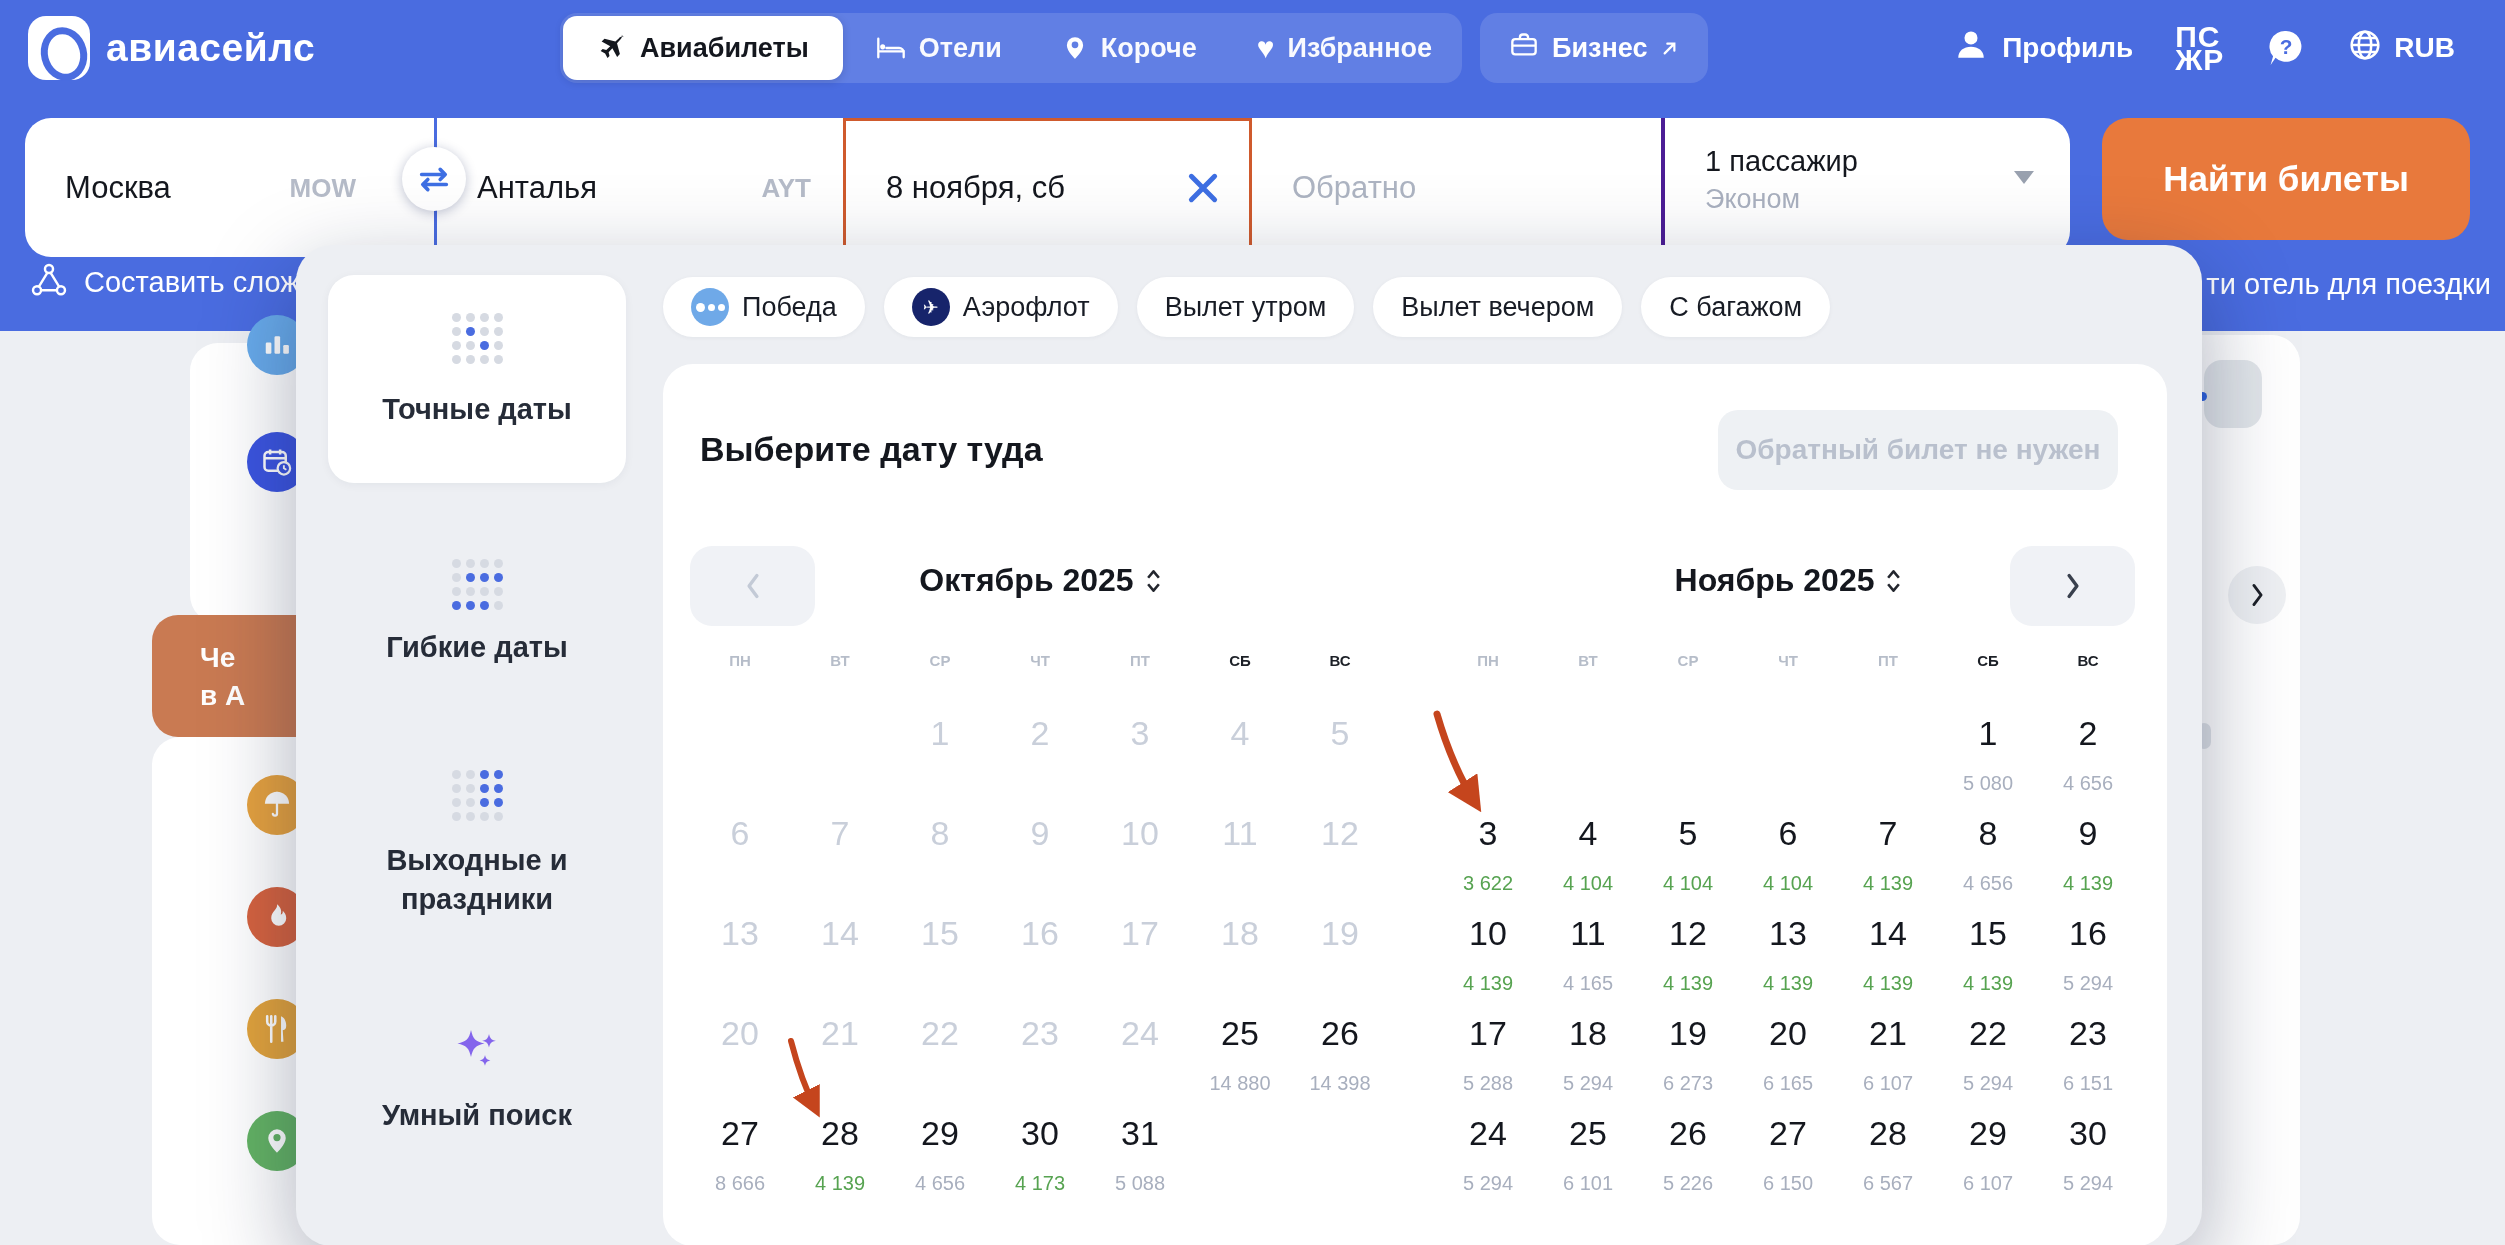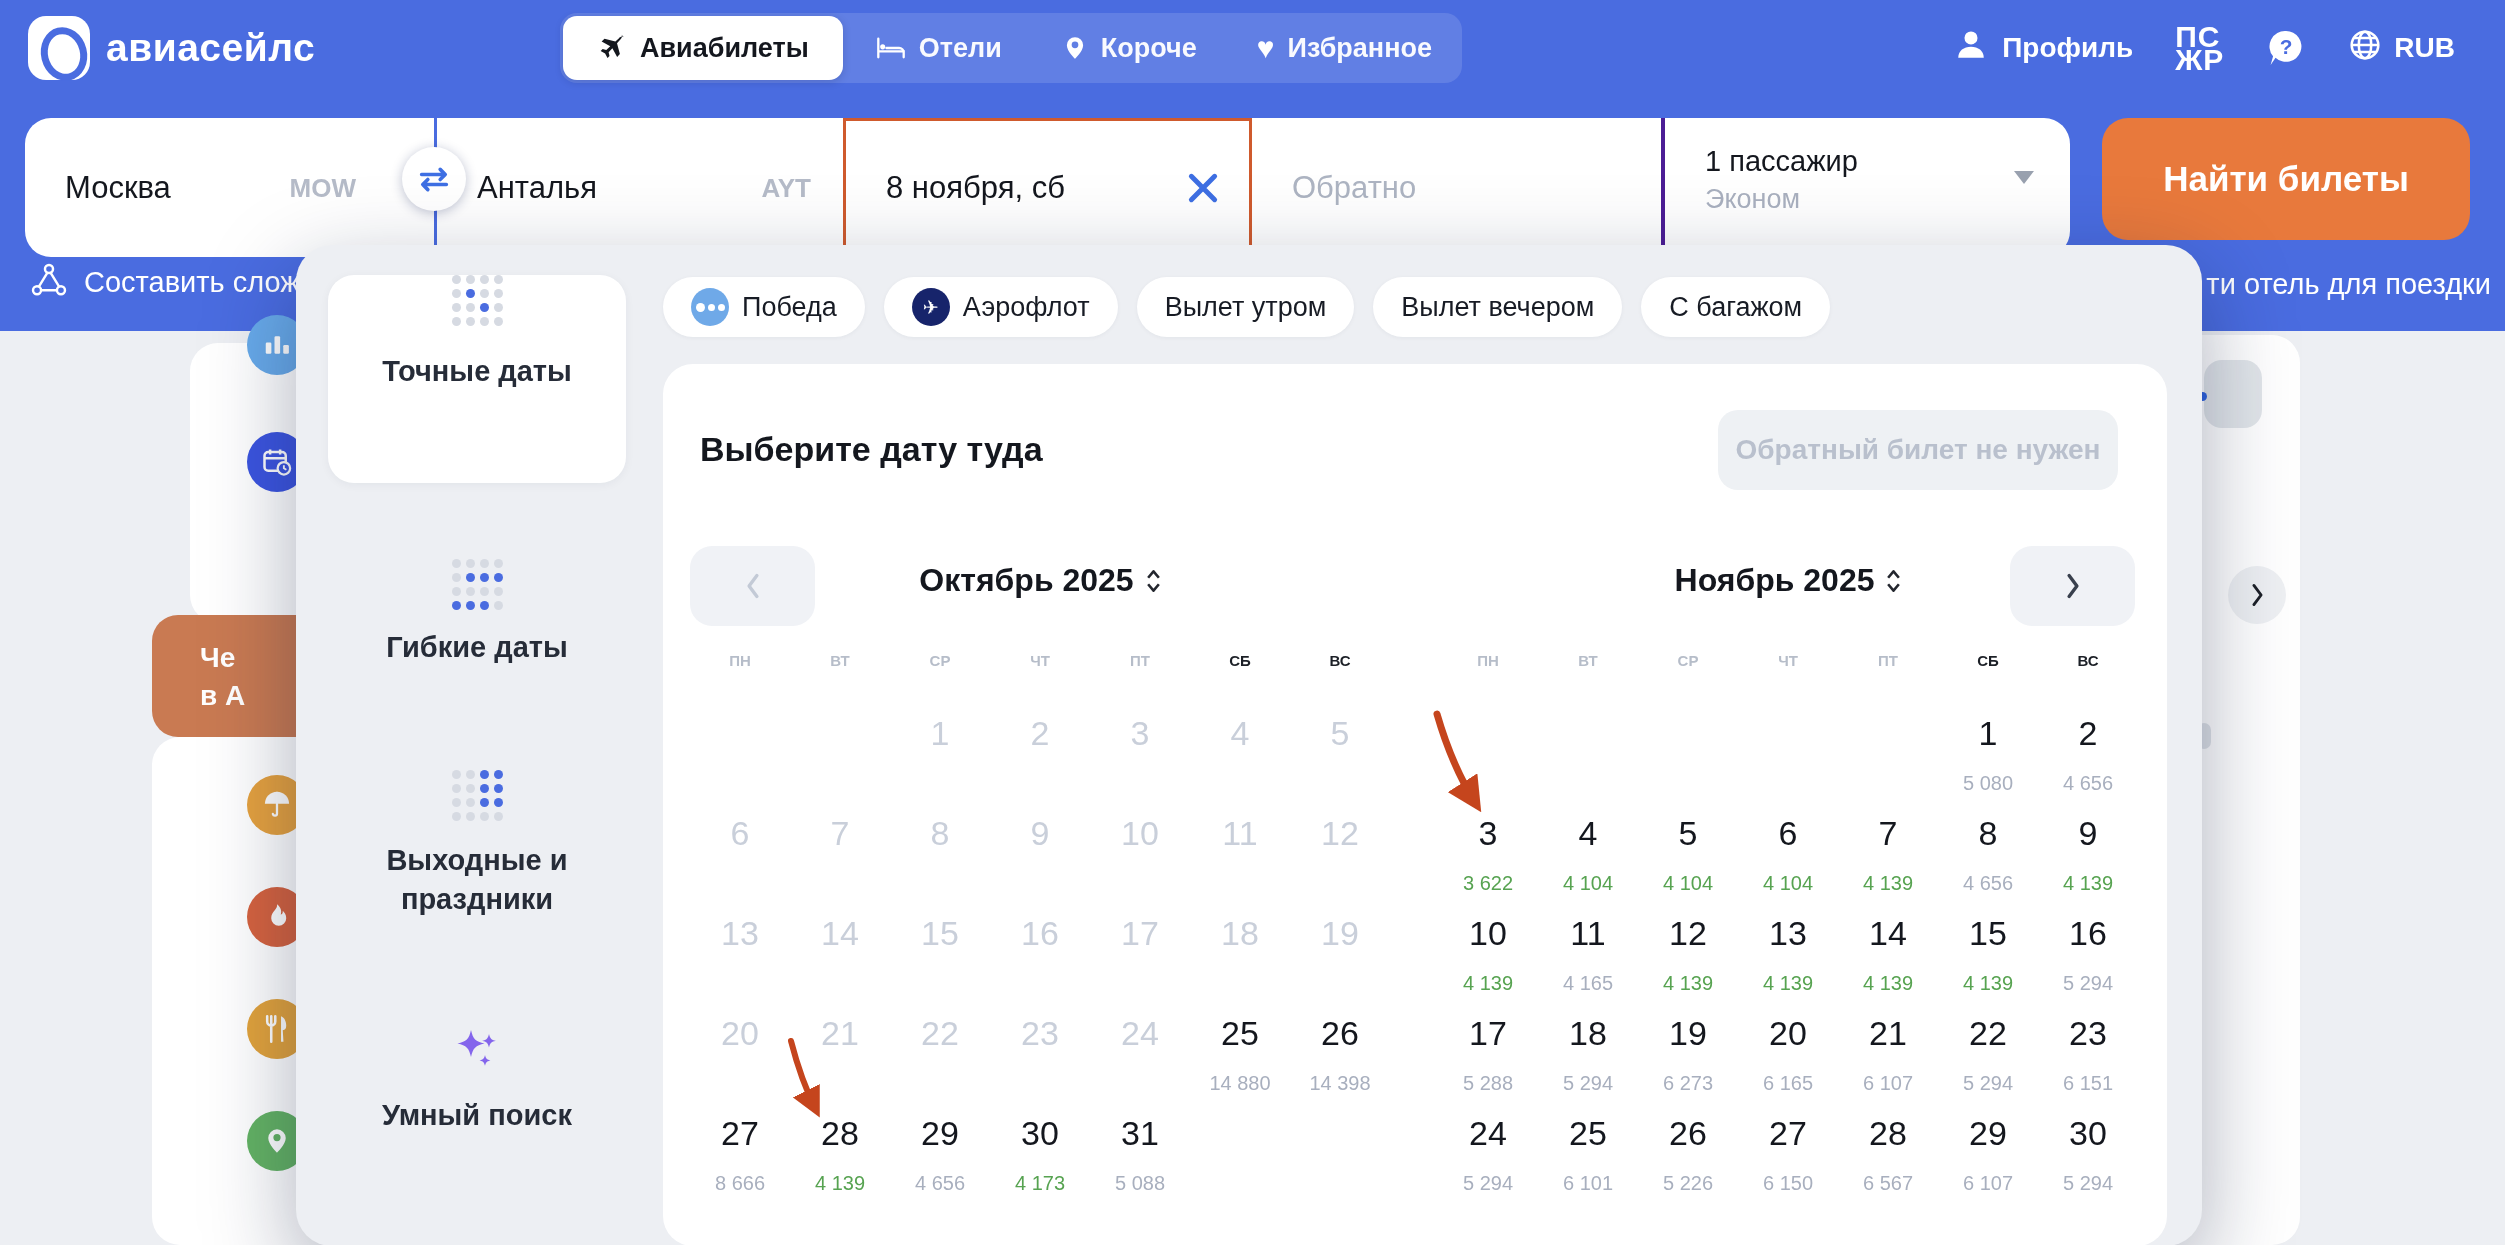--- a/index.html
+++ b/index.html
@@ -62,21 +62,21 @@
   .bg-pill-r{left:2204px;top:360px;width:58px;height:68px;background:#e2e6ea;border-radius:18px;z-index:4}
   .bg-dot-r{left:2198px;top:392px;width:9px;height:9px;border-radius:50%;background:#2e63e0;z-index:5}
   .bg-next{left:2228px;top:566px;width:58px;height:58px;border-radius:50%;background:#eef0f3;display:flex;align-items:center;justify-content:center;cursor:pointer;z-index:4}
   .bg-blob-r{left:2197px;top:723px;width:14px;height:26px;background:#dfe3e8;border-radius:8px;z-index:4}
 
   
   .popup{position:absolute;left:296px;top:245px;width:1906px;height:1001px;background:#edeff3;border-radius:36px;box-shadow:0 30px 90px rgba(15,25,60,.35);z-index:10;overflow:hidden}
 
   .dp-tab{position:absolute;left:32px;width:298px;display:flex;flex-direction:column;align-items:center;cursor:pointer}
   .dp-tab .lbl{font-size:29px;font-weight:bold;color:#262c38;text-align:center;line-height:39px;width:250px}
-  .tab-0{top:30px;height:208px;background:#fff;border-radius:26px;box-shadow:0 2px 10px rgba(20,30,60,.05)}
+  .tab-0{top:30px;height:208px;background:#fff;border-radius:26px;padding-top:38px;box-shadow:0 2px 10px rgba(20,30,60,.05)}
   .tab-0 .lbl{margin-top:26px}
   .tab-1{top:314px}.tab-1 .lbl{margin-top:18px}
   .tab-2{top:525px}.tab-2 .lbl{margin-top:20px}
   .tab-3{top:777px}.tab-3 .lbl{margin-top:14px}
   .dots{display:grid;grid-template-columns:repeat(4,9px);gap:5px}
   .dots i{width:9px;height:9px;border-radius:50%;background:#d6dae2}
   .dots i.b{background:#4a6ce0}
 
   .chips{position:absolute;left:367px;top:32px;display:flex;gap:19px;height:60px}
   .chip{display:flex;align-items:center;height:60px;background:#fff;border:none;border-radius:30px;padding:0 28px;font-size:27px;color:#171b24;gap:13px;font-family:inherit;cursor:pointer;box-shadow:0 1px 4px rgba(20,30,60,.05);white-space:nowrap}
@@ -143,20 +143,34 @@
           </svg>
       </span>
       <span>Короче</span>
     </div>
     <div class="nav-item">
       <span class="i" style="font-size:30px;color:#fff;line-height:30px">♥</span>
       <span>Избранное</span>
     </div>
   </div>
 
+  <div class="biz-pill">
+    <span class="i">
+      <svg viewBox="0 0 24 22" width="28" height="26" fill="none" stroke="#fff" stroke-width="2">
+          <rect x="2" y="6" width="20" height="13" rx="2.5"></rect>
+          <path d="M8.5 6V4.5A2.5 2.5 0 0 1 11 2h2a2.5 2.5 0 0 1 2.5 2.5V6M2 11.5h20"></path>
+        </svg>
+    </span>
+    <span>Бизнес</span>
+    <span>
+      <svg viewBox="0 0 14 14" width="17" height="17" fill="none" stroke="#fff" stroke-width="1.8" stroke-linecap="round">
+          <path d="M3 11L11 3M5.2 3H11v5.8"></path>
+        </svg>
+    </span>
+  </div>
 
   <div class="top-right">
     <div class="profile">
       <span>
         <svg viewBox="0 0 24 24" width="34" height="34">
             <circle cx="12" cy="7" r="4.6" fill="#fff"></circle>
             <path d="M3 21c0-5 4-7.8 9-7.8s9 2.8 9 7.8z" fill="#fff"></path>
           </svg>
       </span>
       <span>Профиль</span>

